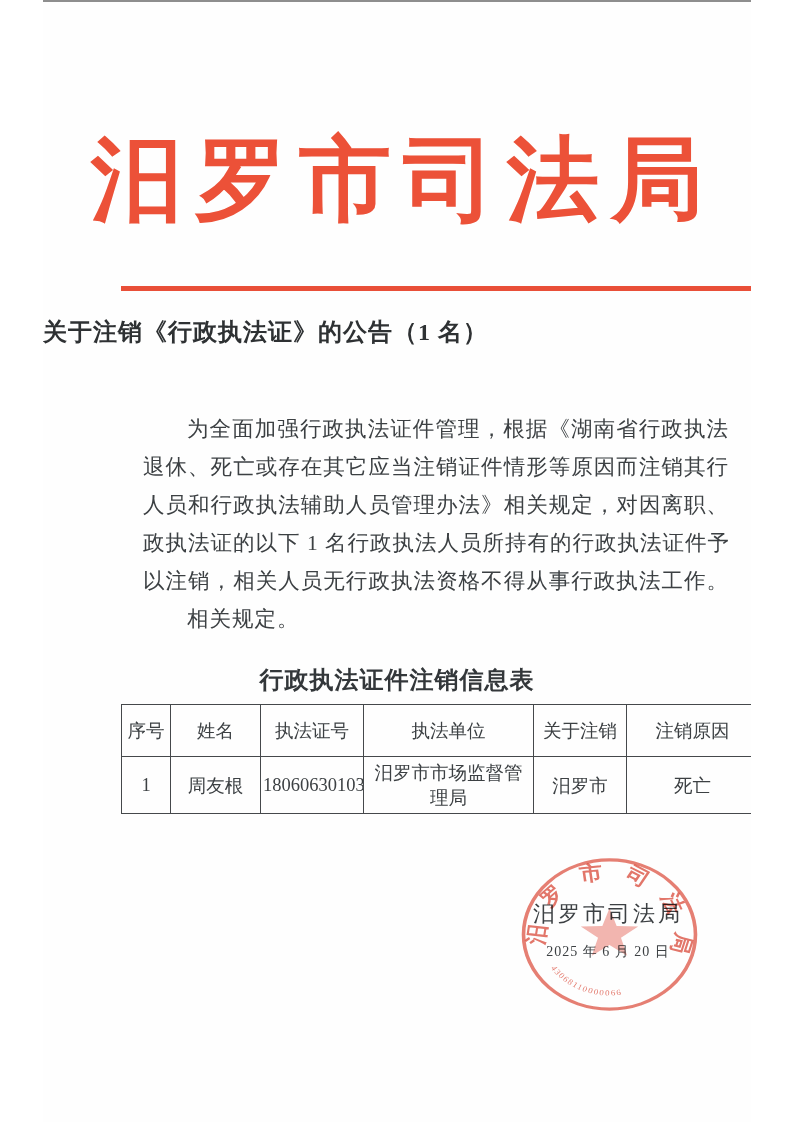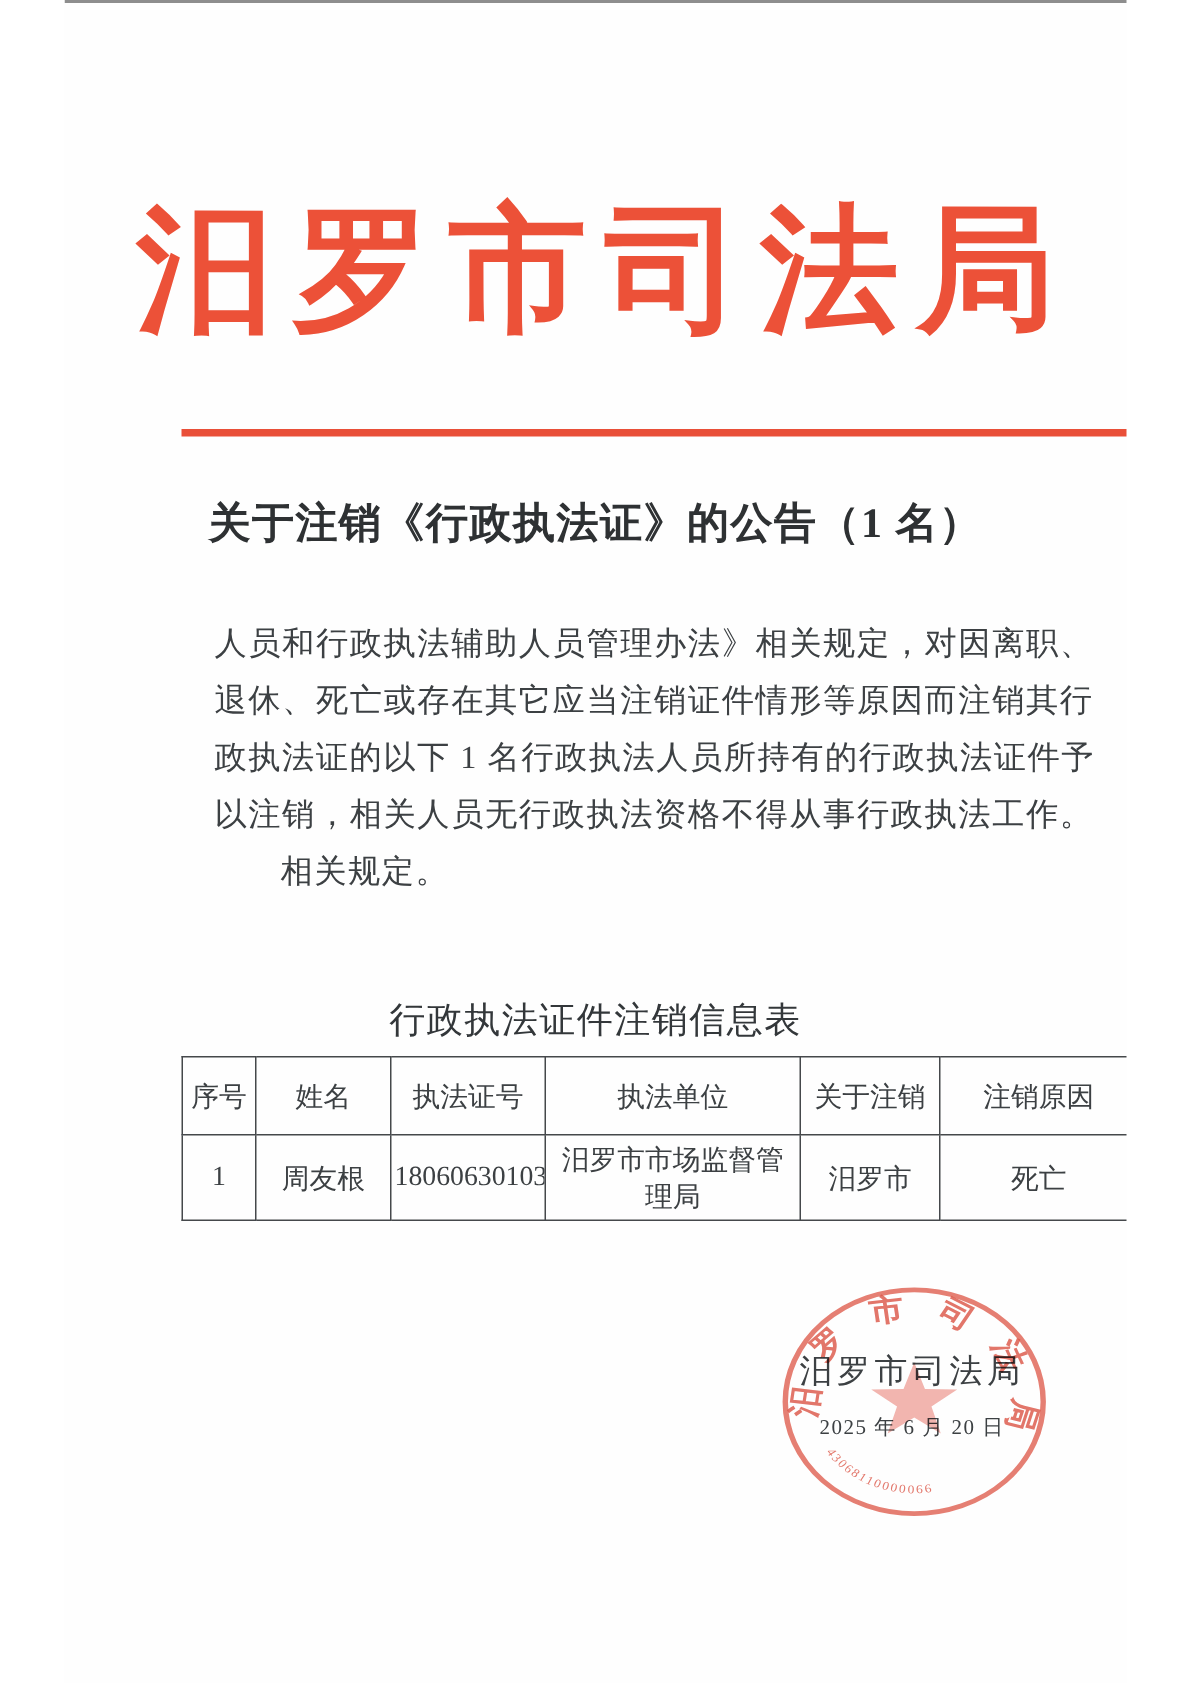--- a/index.html
+++ b/index.html
@@ -33,23 +33,23 @@
   }
   .red-line {
     position: absolute;
     top: 286px; left: 78px;
     width: 634px; height: 5px;
     background: #e94f38;
   }
 
   .doc-title {
     position: absolute;
-    top: 330px; left: 0; right: 0;
-    text-align: center;
-    font-size: 28px;
+    top: 316px; left: 0; right: 0;
+    text-align: left;
+    font-size: 24px;
     font-weight: 700;
     color: #2e3133;
     letter-spacing: 1px;
   }
 
   .body-block {
     position: absolute;
     top: 410px; left: 100px;
     width: 586px;
     font-size: 21.5px;
@@ -68,21 +68,21 @@
     text-align: left;
     text-align-last: left;
     padding-left: 44px;
   }
 
   .table-title {
     position: absolute;
     top: 664px; left: 0; right: 0;
     text-align: center;
     font-size: 24px;
-    font-weight: 400;
+    font-weight: 700;
     color: #33373a;
     letter-spacing: 1px;
   }
 
   .info-table {
     position: absolute;
     top: 704px; left: 78px;
     width: 637px;
     border-collapse: collapse;
     table-layout: fixed;
@@ -131,22 +131,23 @@
 
   <div class="scan-edge"></div>
 
   <div class="agency-header">汨罗市司法局</div>
 
   <div class="red-line"></div>
 
   <div class="doc-title">关于注销《行政执法证》的公告（1 名）</div>
 
   <div class="body-block">
+    <div class="body-line first">为全面加强行政执法证件管理，根据《湖南省行政执法</div>
+    <div class="body-line">退休、死亡或存在其它应当注销证件情形等原因而注销其行</div>
     <div class="body-line">人员和行政执法辅助人员管理办法》相关规定，对因离职、</div>
-    <div class="body-line">退休、死亡或存在其它应当注销证件情形等原因而注销其行</div>
     <div class="body-line">政执法证的以下 1 名行政执法人员所持有的行政执法证件予</div>
     <div class="body-line">以注销，相关人员无行政执法资格不得从事行政执法工作。</div>
     <div class="body-line last">相关规定。</div>
   </div>
 
   <div class="table-title">行政执法证件注销信息表</div>
 
   <table class="info-table">
     <colgroup>
       <col style="width:49px">

